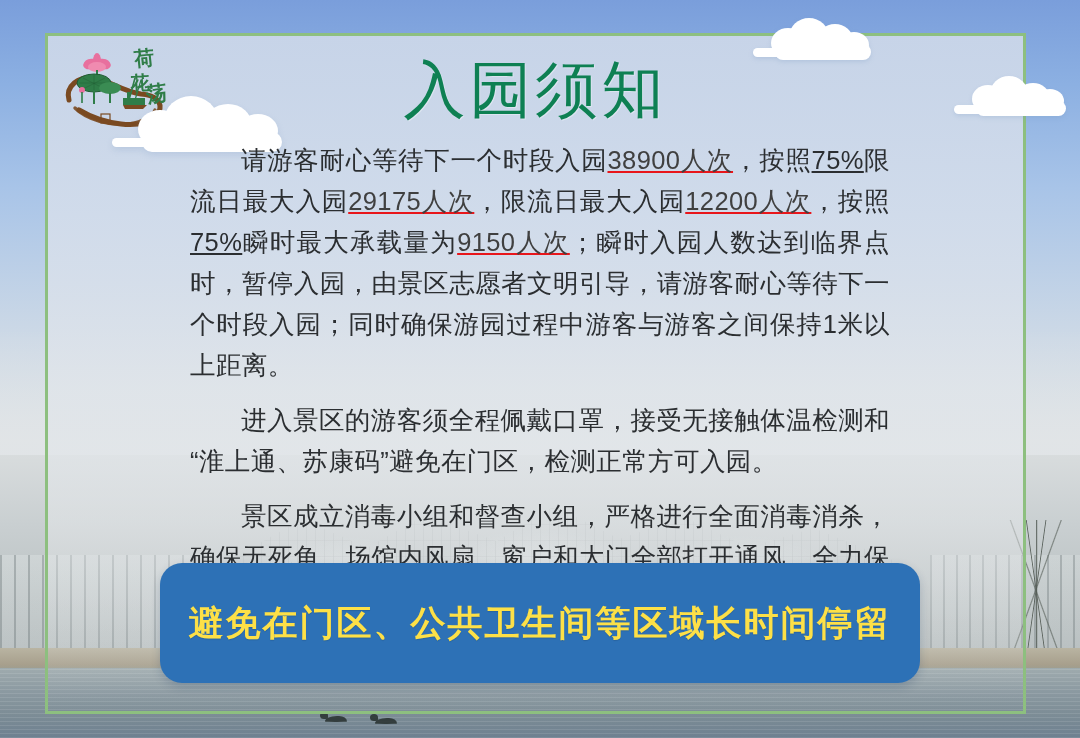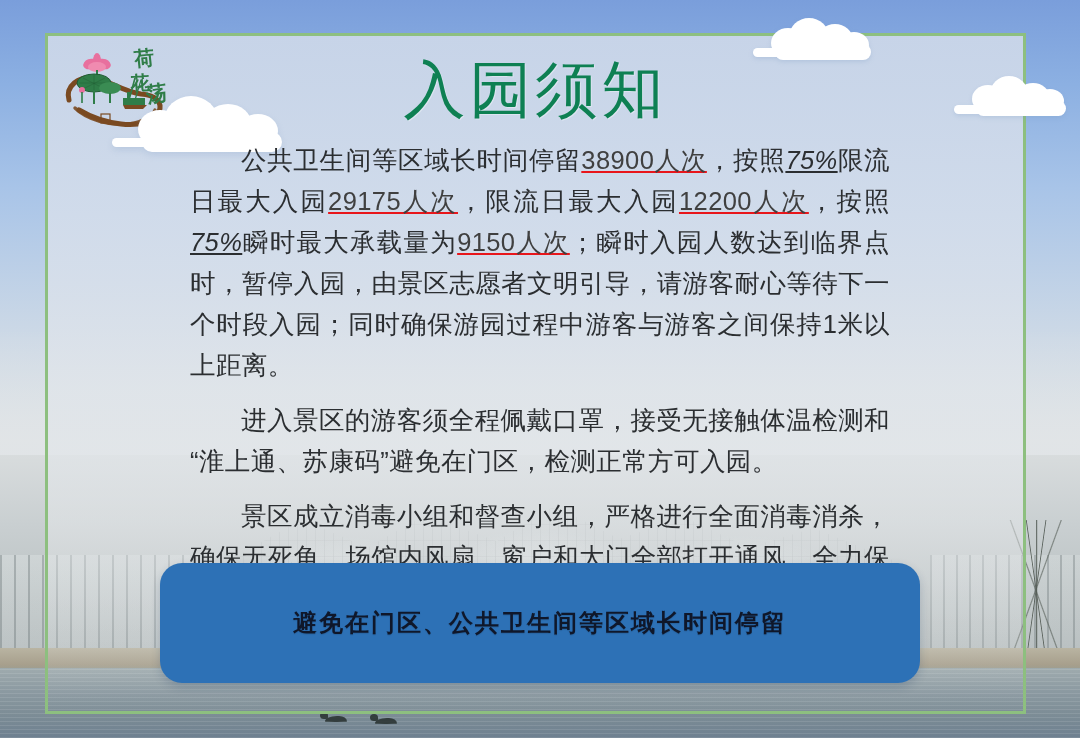--- a/index.html
+++ b/index.html
@@ -107,31 +107,31 @@
     text-shadow:1px 1px 0 rgba(255,255,255,.35);
   }
 
   
   .body-text{
     position:absolute; left:190px; top:140px; width:700px;
     font-size:25.5px; line-height:41px; color:#2b2e31; letter-spacing:.4px;
   }
   .body-text p{ text-indent:2em; margin:0 0 14px 0; text-align:justify; }
   .hl{ color:#404040; text-decoration:underline; text-decoration-color:#e8161b; text-underline-offset:2px; }
-  .ul{ text-decoration:underline; text-underline-offset:2px;font-style:italic; }
+  .ul{ text-decoration:underline; text-underline-offset:2px; }
 
   
   .banner{
     position:absolute; left:160px; top:563px; width:760px; height:120px;
     background:#2d71b6; border-radius:22px;
     display:flex; align-items:center; justify-content:center;
     box-shadow:0 4px 10px rgba(20,50,90,.20);
   }
   .banner-text{
-    color:#0f172a; font-size:24px; font-weight:bold; letter-spacing:2px;
+    color:#fde047; font-size:35px; font-weight:bold; letter-spacing:2px;
     text-shadow:0 1px 1px rgba(0,0,0,.12);
   }
 </style>
 </head>
 <body>
 
 <div id="poster">
 
   <div class="bg-sky"></div>
   <div class="bg-haze"></div>
@@ -211,21 +211,21 @@
     <i style="left:34px;  top:4px;  width:54px; height:50px;"></i>
     <i style="left:74px;  top:12px; width:48px; height:42px;"></i>
     <i style="left:108px; top:22px; width:40px; height:34px;"></i>
     <i style="left:12px;  top:40px; width:140px; height:20px; border-radius:20px;"></i>
     <span class="tail" style="left:-18px; top:46px; width:46px;"></span>
   </div>
 
   <div class="title">入园须知</div>
 
   <div class="body-text" id="body-text">
-      <p><span>公共卫生间等区域长时间停留</span><span class="hl">38900人次</span><span>，按照</span><span class="ul">75%</span><span>限流日最大入园</span><span class="hl">29175人次</span><span>，限流日最大入园</span><span class="hl">12200人次</span><span>，按照</span><span class="ul">75%</span><span>瞬时最大承载量为</span><span class="hl">9150人次</span><span>；瞬时入园人数达到临界点时，暂停入园，由景区志愿者文明引导，请游客耐心等待下一个时段入园；同时确保游园过程中游客与游客之间保持1米以上距离。</span></p>
+      <p><span>请游客耐心等待下一个时段入园</span><span class="hl">38900人次</span><span>，按照</span><span class="ul">75%</span><span>限流日最大入园</span><span class="hl">29175人次</span><span>，限流日最大入园</span><span class="hl">12200人次</span><span>，按照</span><span class="ul">75%</span><span>瞬时最大承载量为</span><span class="hl">9150人次</span><span>；瞬时入园人数达到临界点时，暂停入园，由景区志愿者文明引导，请游客耐心等待下一个时段入园；同时确保游园过程中游客与游客之间保持1米以上距离。</span></p>
       <p><span>进入景区的游客须全程佩戴口罩，接受无接触体温检测和“淮上通、苏康码”避免在门区，检测正常方可入园。</span></p>
       <p><span>景区成立消毒小组和督查小组，严格进行全面消毒消杀，确保无死角，场馆内风扇、窗户和大门全部打开通风，全力保障市民游客游园安全。</span></p>
     </div>
 
   <div class="banner">
     <span class="banner-text">避免在门区、公共卫生间等区域长时间停留</span>
   </div>
 
 </div>
 

